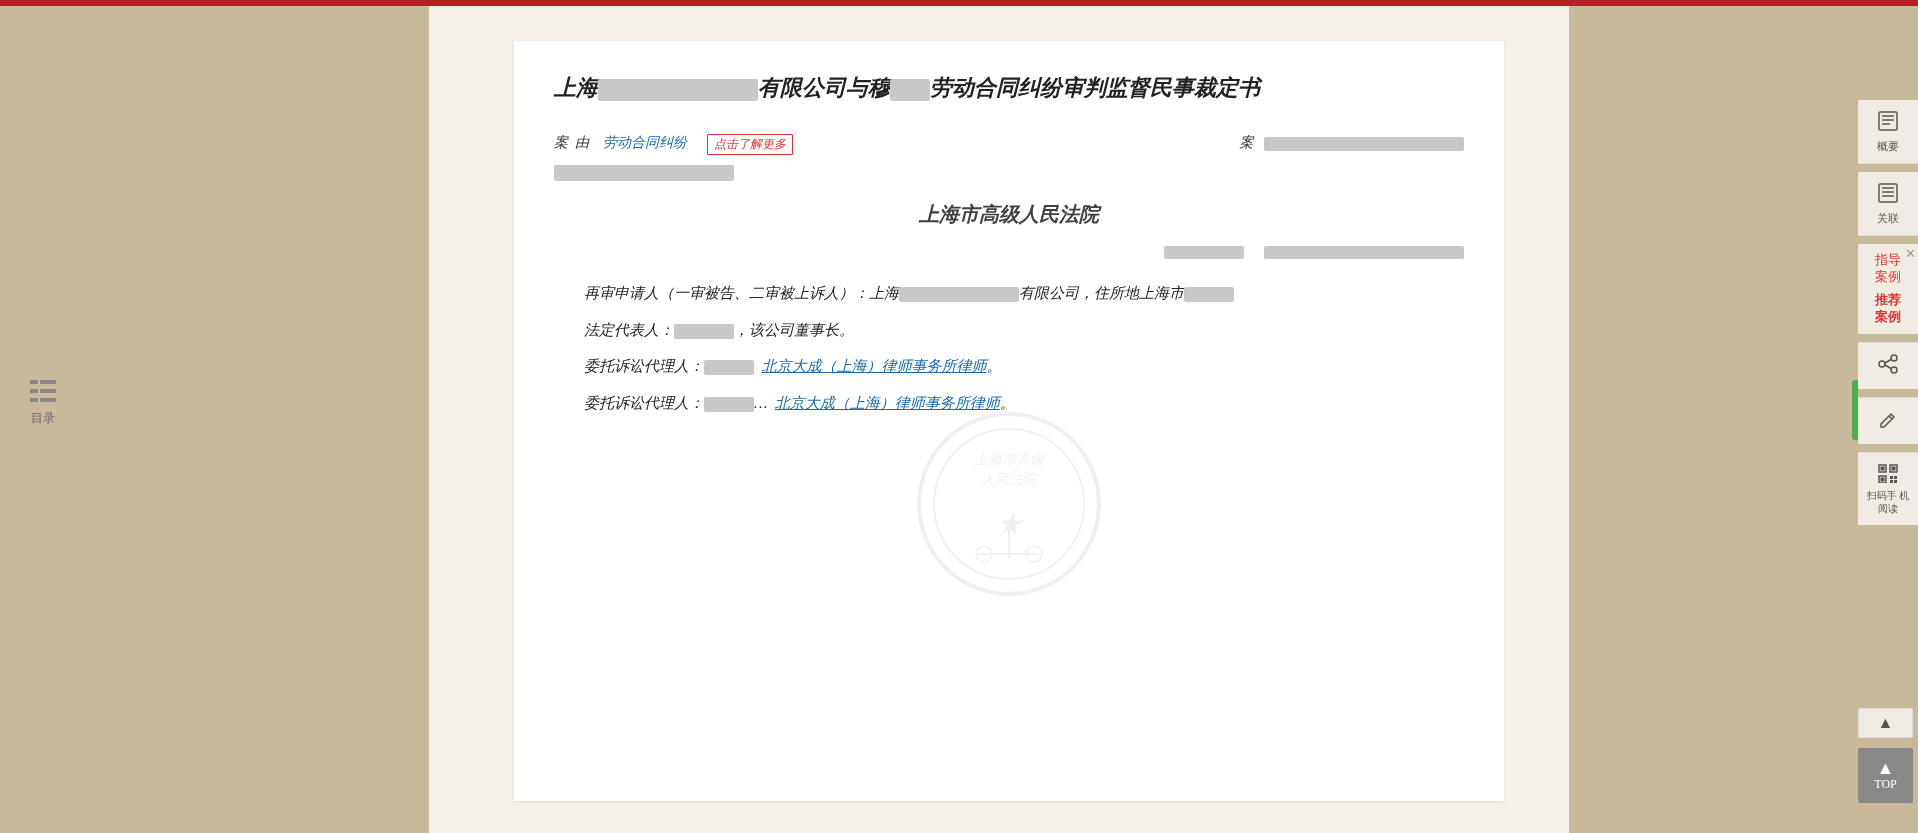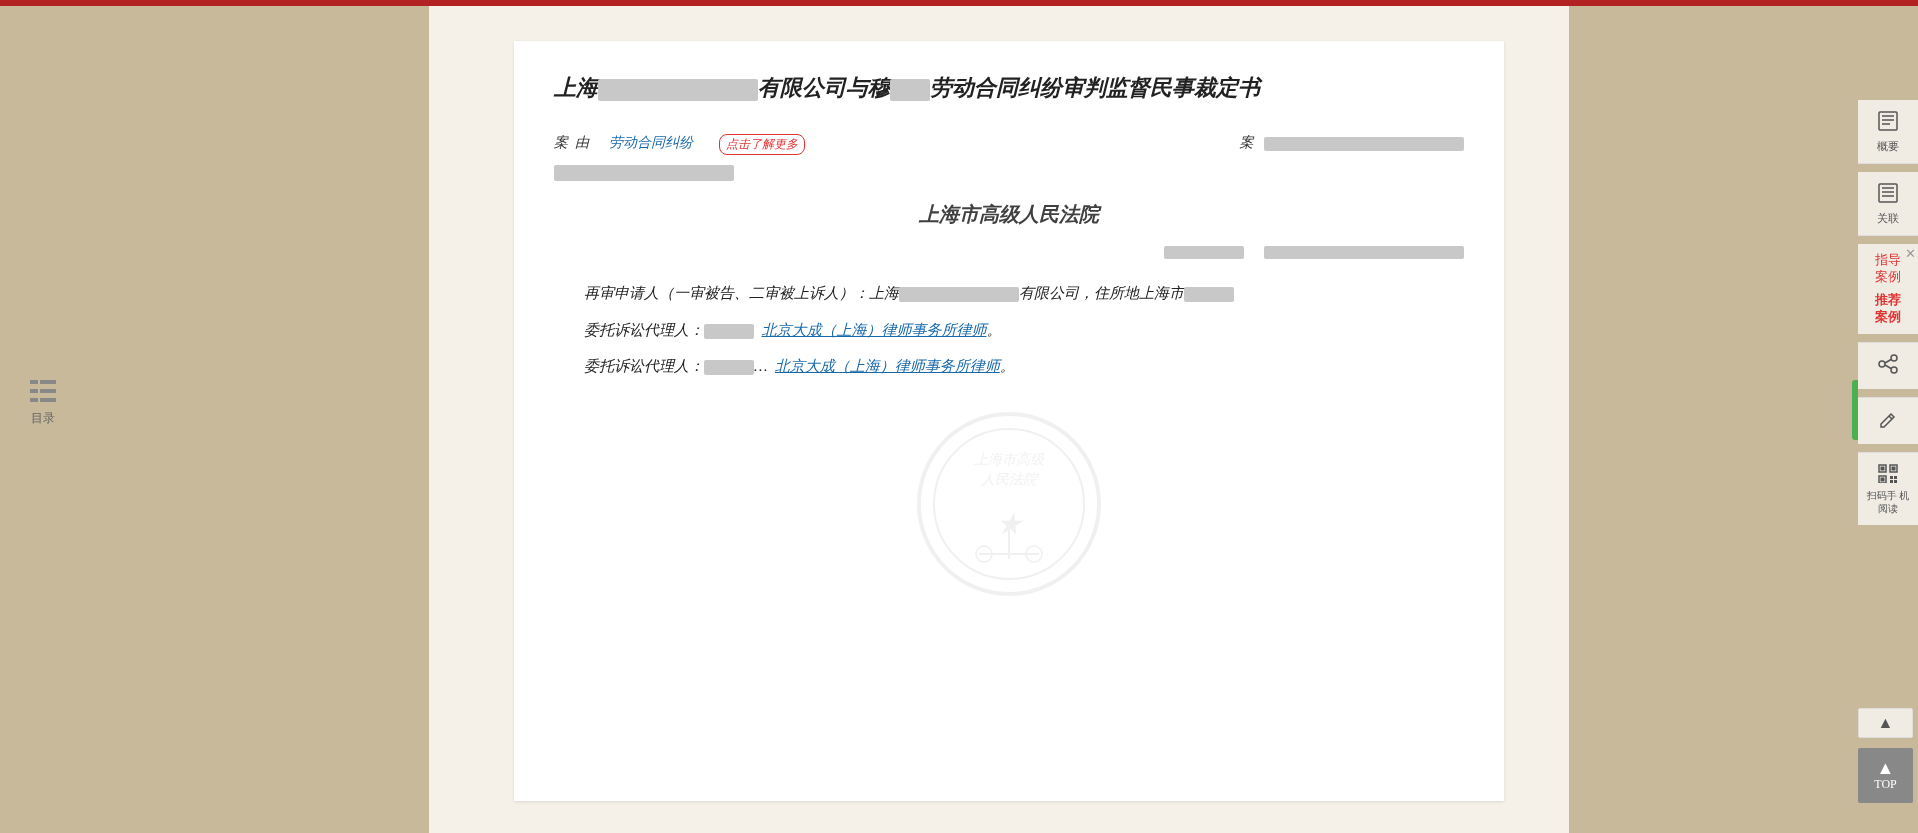--- a/index.html
+++ b/index.html
@@ -58,40 +58,40 @@
       text-align: left;
     }
 
     
     .case-info-row {
       display: flex;
       align-items: flex-start;
       margin-bottom: 8px;
       font-size: 14px;
       color: #333;
-      gap: 20px;
+      gap: 14px;
     }
 
     .case-label {
       color: #333;
       white-space: nowrap;
     }
 
     .case-type-link {
       color: #1a6aab;
       text-decoration: none;
     }
 
     .more-btn {
       display: inline-block;
       border: 1.5px solid #e23333;
       color: #e23333;
       padding: 1px 6px;
       font-size: 12px;
-      border-radius: 8px;
+      border-radius: 1px;
       margin-left: 6px;
       cursor: pointer;
       white-space: nowrap;
     }
 
     .case-right {
       margin-left: auto;
       color: #333;
     }
 
@@ -414,20 +414,23 @@
       </div>
 
       <div class="doc-case-num-row">
         <span class="blurred-long" style="width:80px">&nbsp;</span>
         <span class="blurred-long" style="width:200px">&nbsp;</span>
       </div>
 
       <div class="doc-body">
         <p>
           再审申请人（一审被告、二审被上诉人）：上海<span class="blurred-long" style="width:120px">&nbsp;</span>有限公司，住所地上海市<span class="blurred-long" style="width:50px">&nbsp;</span>
+        </p>
+        <p>
+          法定代表人：<span class="blurred-long" style="width:60px">&nbsp;</span>，该公司董事长。
         </p>
         <p>
           委托诉讼代理人：<span class="blurred-long" style="width:50px">&nbsp;</span>&nbsp;&nbsp;<a href="#" class="blue-link">北京大成（上海）律师事务所律师</a>。
         </p>
         <p>
           委托诉讼代理人：<span class="blurred-long" style="width:50px">&nbsp;</span>…&nbsp;&nbsp;<a href="#" class="blue-link">北京大成（上海）律师事务所律师</a>。
         </p>
       </div>
 
     </div>

